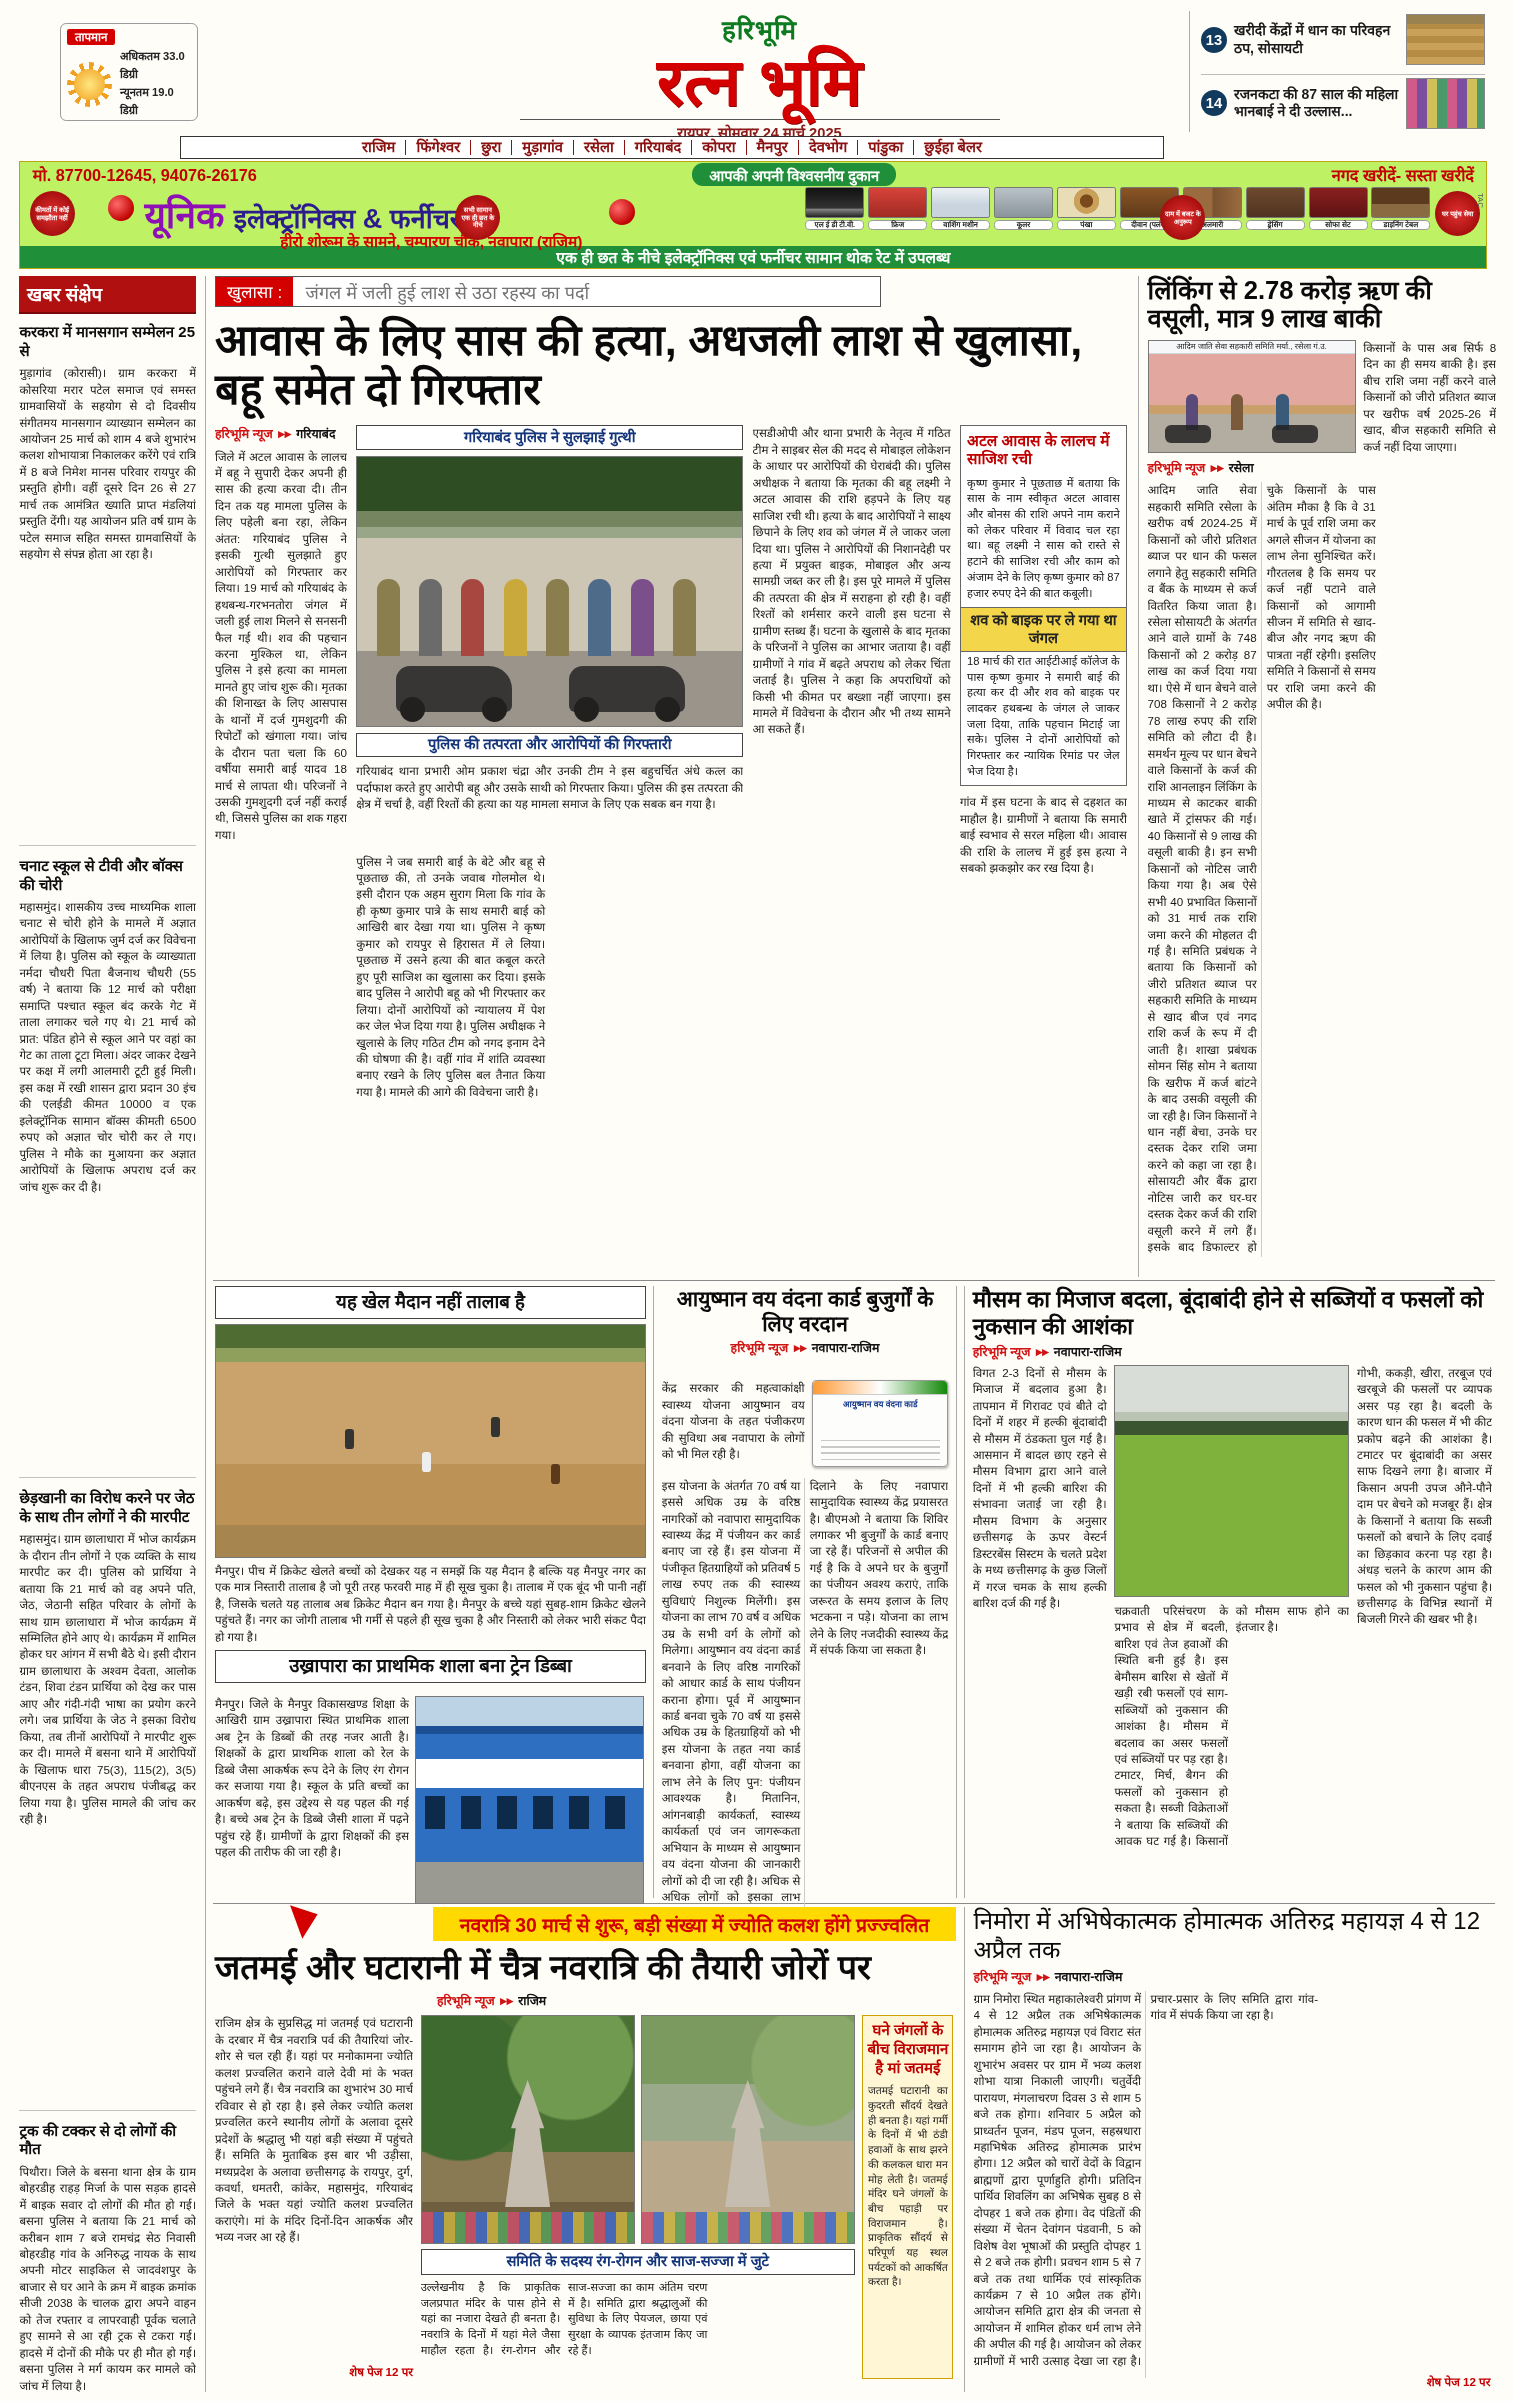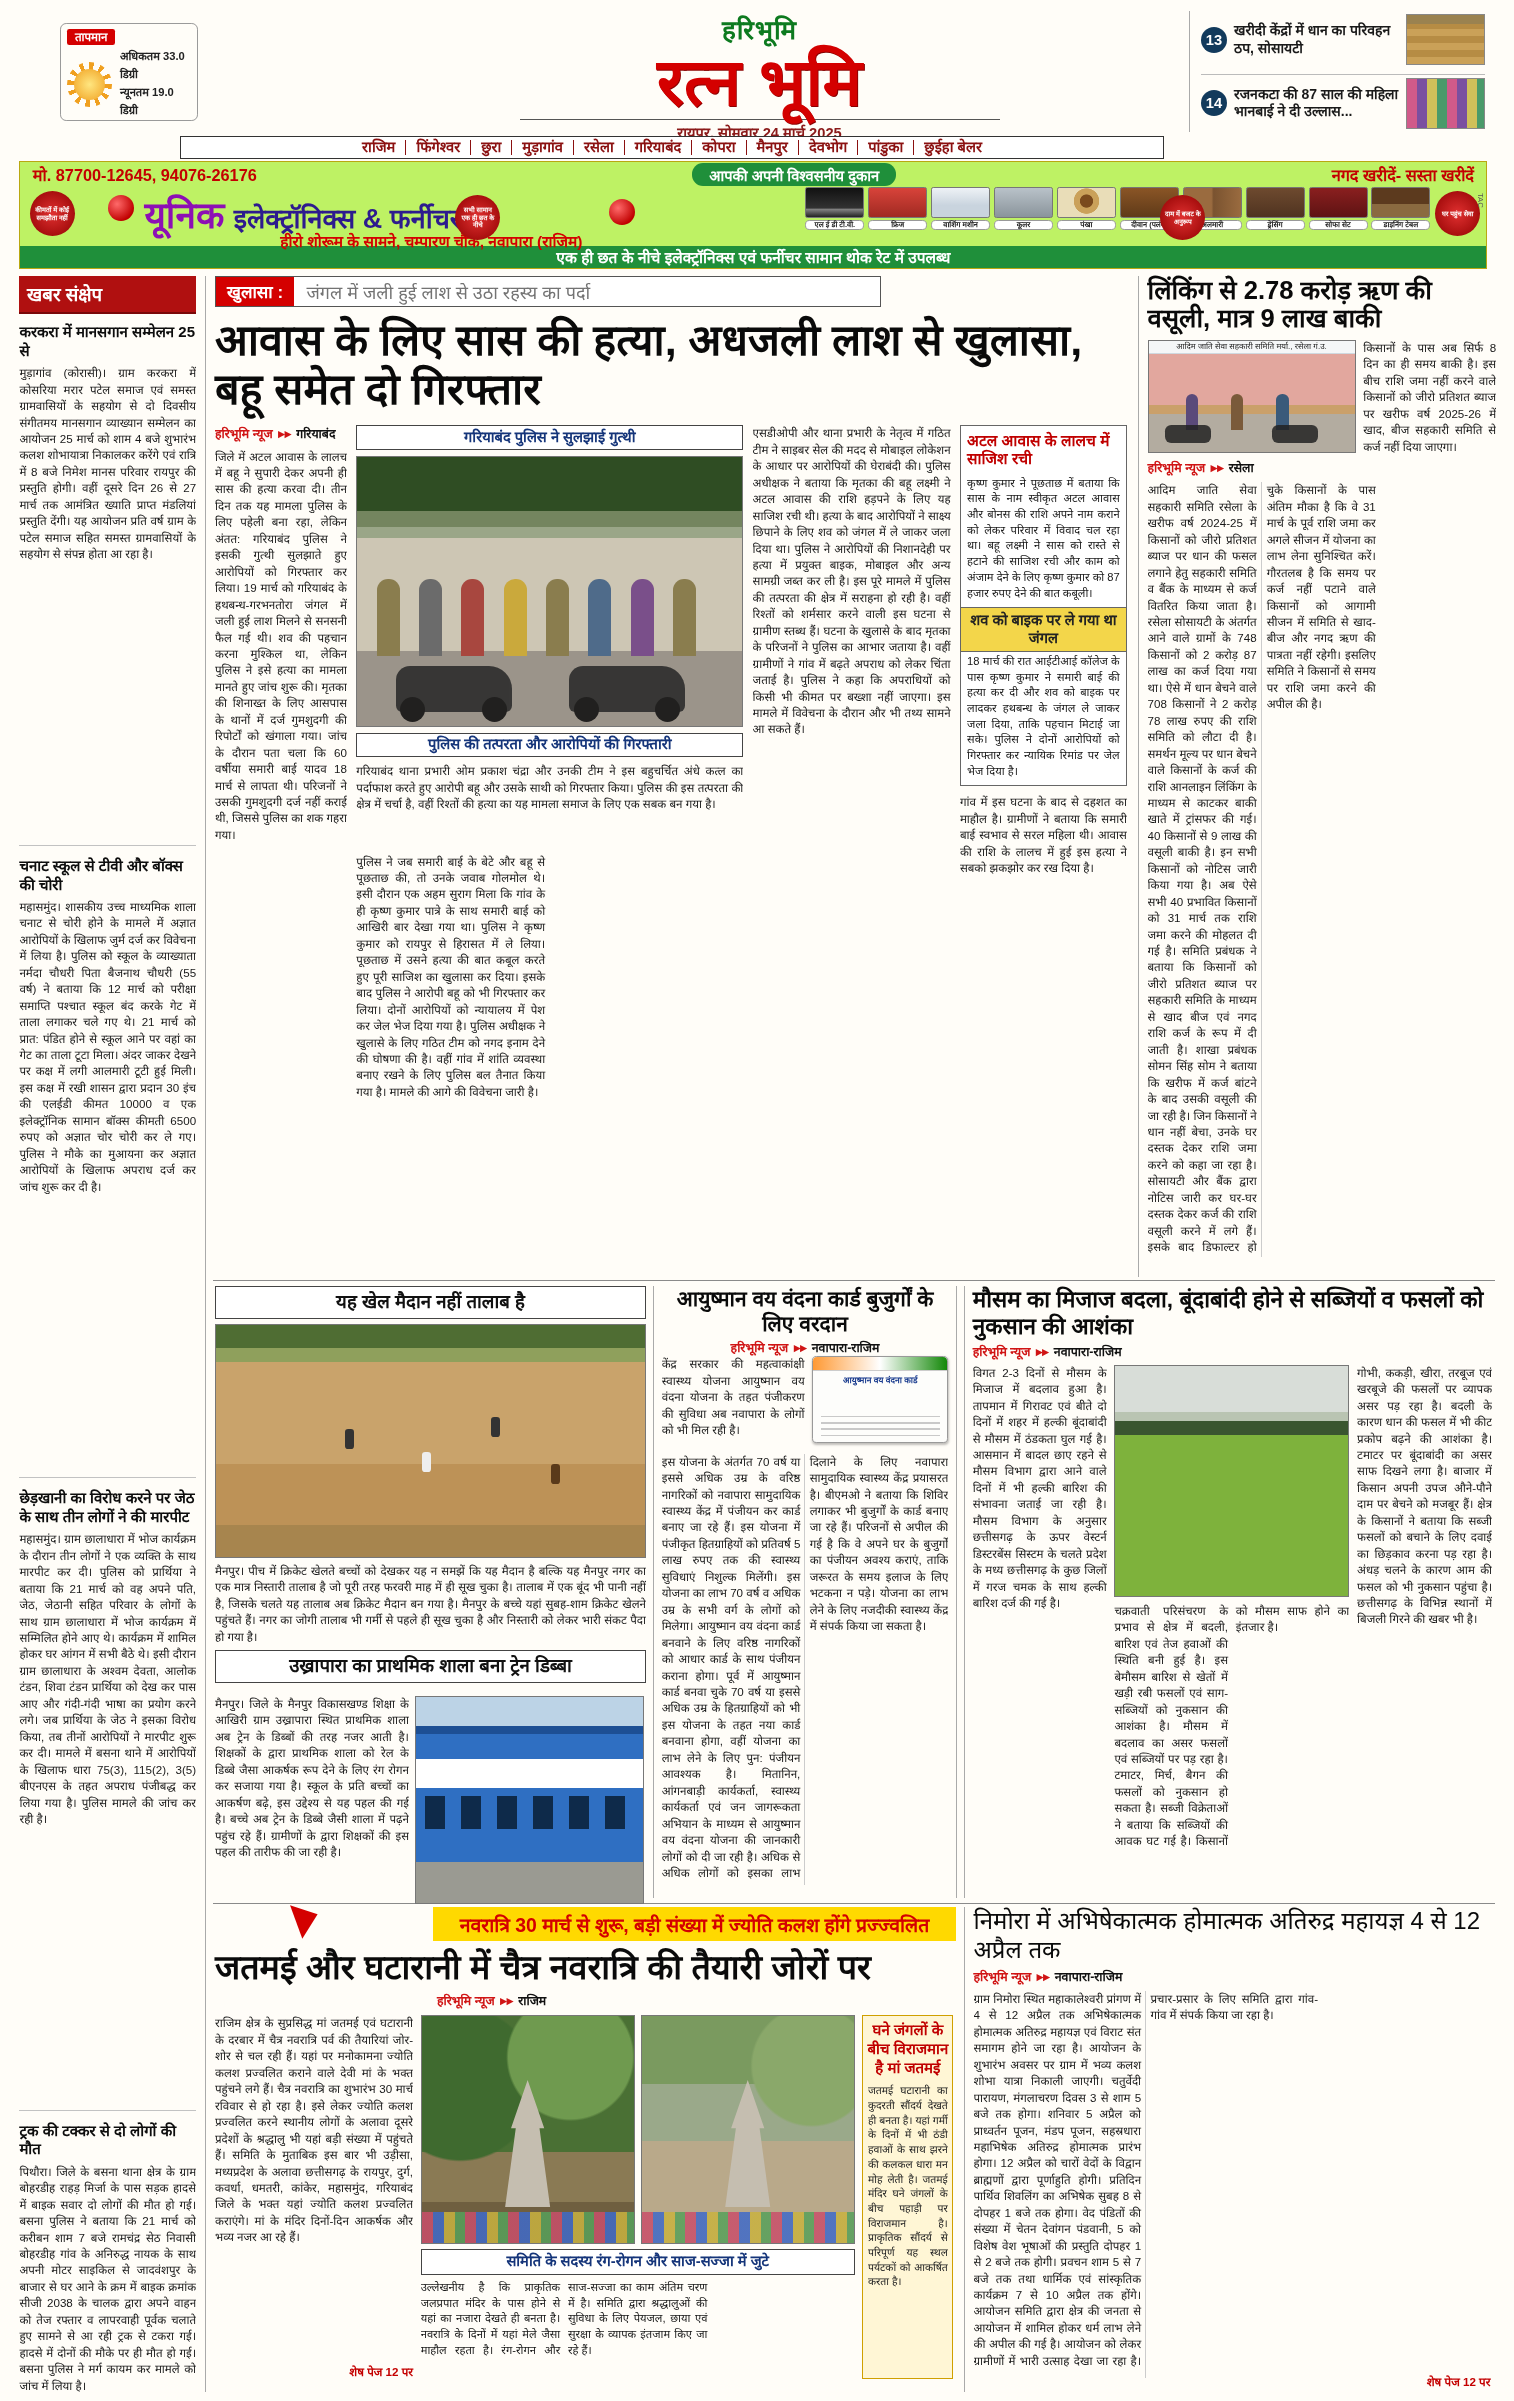--- a/index.html
+++ b/index.html
@@ -77,21 +77,21 @@
   
   .briefs{left:19.4px;top:276px;width:187px;height:2116px;border-right:1.2px solid #aaa;padding-right:9.3px}
   .briefs-header{background:#b01010;color:#fff;font-size:18.6px;font-weight:800;padding:5.4px 7.7px;border-bottom:2.3px solid #7a0808}
   .briefs-list{height:calc(100% - 45px);margin-top:9.3px;display:flex;flex-direction:column;justify-content:space-between;overflow:hidden}
   .brief h3{font-size:15px;font-weight:800;line-height:1.25;margin-bottom:4.6px;color:#0d0d0d}
   .brief + .brief{border-top:0.8px solid #c2c2c2;padding-top:11px}
 
   
   .story-main{left:215px;top:276px;width:914px;height:1001px}
   .kicker{width:666px;height:31px;border:1.5px solid #555;display:flex;align-items:stretch;background:#fff}
-  .kicker-label{background:#d40000;color:#fff;font-size:17px;font-weight:700;display:flex;align-items:center;padding:0 11px}
+  .kicker-label{background:#d40000;color:#fff;font-size:17px;font-weight:400;display:flex;align-items:center;padding:0 11px}
   .kicker-text{flex:1;display:flex;align-items:center;padding:0 12.4px;font-size:18px;font-weight:400;color:#737373}
   .ms-headline{margin-top:9.3px;font-size:43px;font-weight:800;line-height:1.14;color:#0a0a0a}
   .ms-content{margin-top:11px;display:grid;grid-template-columns:132px 387px 198px 167px;column-gap:9.3px;height:846px}
   .ms-col{overflow:hidden;height:100%}
   .ms-photo-stack{display:flex;flex-direction:column;gap:6.2px;overflow:hidden;height:100%}
   .ph-police{height:271px;flex:none;background:linear-gradient(180deg,#2f4d23 0 20%,#74855f 20% 26%,#9aa688 26% 30%,#cdc6b4 30% 72%,#9b948a 72% 100%)}
   .person{position:absolute;bottom:26%;width:23px;height:77px;border-radius:11px 11px 0 0}
   .bike{position:absolute;bottom:5%;width:116px;height:46px;background:#2a2a2a;border-radius:14px 23px 6.2px 6.2px;opacity:.88}
   .bike::before,.bike::after{content:"";position:absolute;bottom:-10px;width:25px;height:25px;border-radius:50%;background:#111}
   .bike::before{left:4.6px}.bike::after{right:4.6px}
@@ -122,21 +122,21 @@
   .tr-row{margin-top:13px;display:grid;grid-template-columns:194px 229px;gap:6px;height:208px}
   .ph-train{background:linear-gradient(180deg,#bcd3e6 0 14%,#2f6fc2 14% 80%,#9a9a92 80% 100%)}
   .tr-roof{position:absolute;left:0;right:0;top:14%;height:4%;background:#1d4f94}
   .tr-band{position:absolute;left:0;right:0;top:30%;height:14%;background:#fff}
   .tr-windows{position:absolute;left:4%;right:4%;top:48%;height:16%;background:repeating-linear-gradient(90deg,#0e2a4a 0 20px,transparent 20px 36px)}
 
   
   .story-ayushman{left:653px;top:1286px;width:304px;height:612px;border-left:1.2px solid #aaa;border-right:1.2px solid #aaa;padding:0 7.7px}
   .ay-headline{font-size:21px;font-weight:800;text-align:center;line-height:1.2;color:#0a0a0a}
   .ay-byline{margin-top:3.1px;display:flex;justify-content:center}
-  .ay-toprow{margin-top:0;display:flex;gap:7.7px;height:91px}
+  .ay-toprow{margin-top:24px;display:flex;gap:7.7px;height:91px}
   .vcard{width:136px;height:87px;background:#fdfdfb;border:1.2px solid #999;border-radius:4.6px;position:relative;box-shadow:0.8px 1.5px 2.3px rgba(0,0,0,.25);flex:none}
   .vcard-strip{height:14px;background:linear-gradient(90deg,#ff9933,#fff,#138808);border-radius:3.9px 3.9px 0 0;border-bottom:0.8px solid #ccc}
   .vcard-label{font-size:8.5px;font-weight:bold;color:#1a3c8f;text-align:center;margin-top:3.9px;padding:0 3.1px;line-height:1.3}
   .vcard-lines{position:absolute;bottom:6.2px;left:7.7px;right:7.7px;height:20px;background:repeating-linear-gradient(0deg,#c9c9c9 0 1.5px,transparent 1.5px 6.2px)}
   .ay-body{margin-top:6.2px;column-count:2;column-gap:9.3px;column-rule:0.8px solid #ccc;column-fill:auto;height:431px;overflow:hidden}
 
   
   .story-weather{left:964px;top:1286px;width:531px;height:612px;border-left:1.2px solid #aaa;padding-left:7.7px}
   .wx-headline{font-size:22.5px;font-weight:800;line-height:1.2;color:#0a0a0a}
   .wx-byline{margin-top:3.1px}

